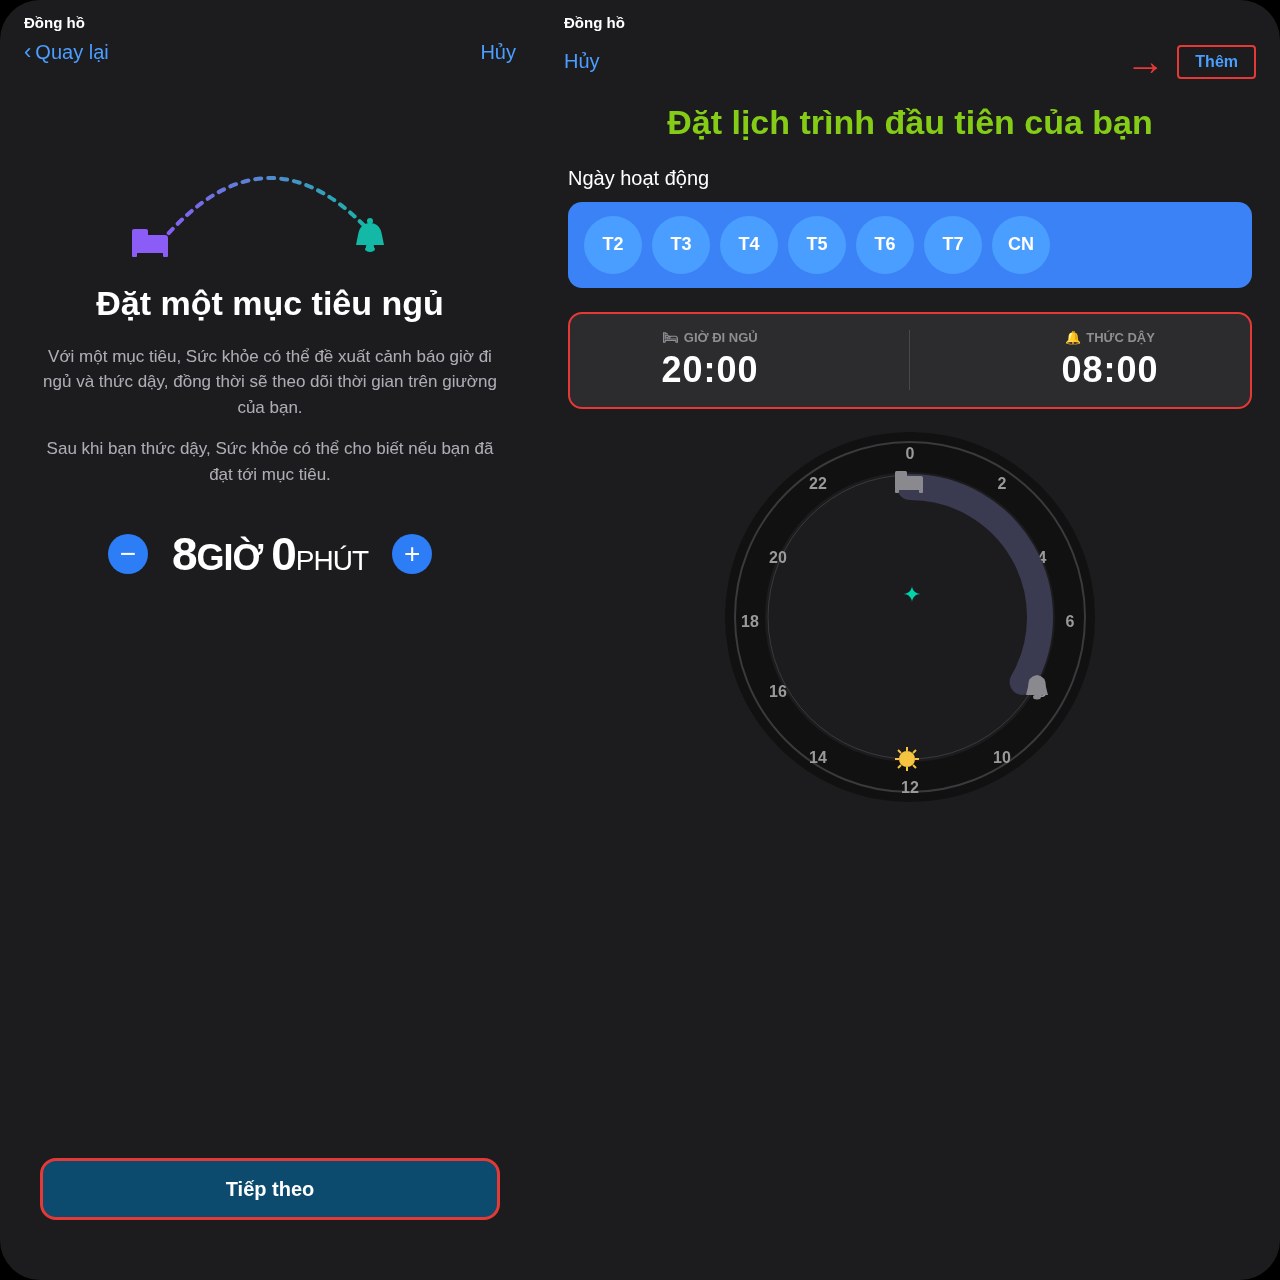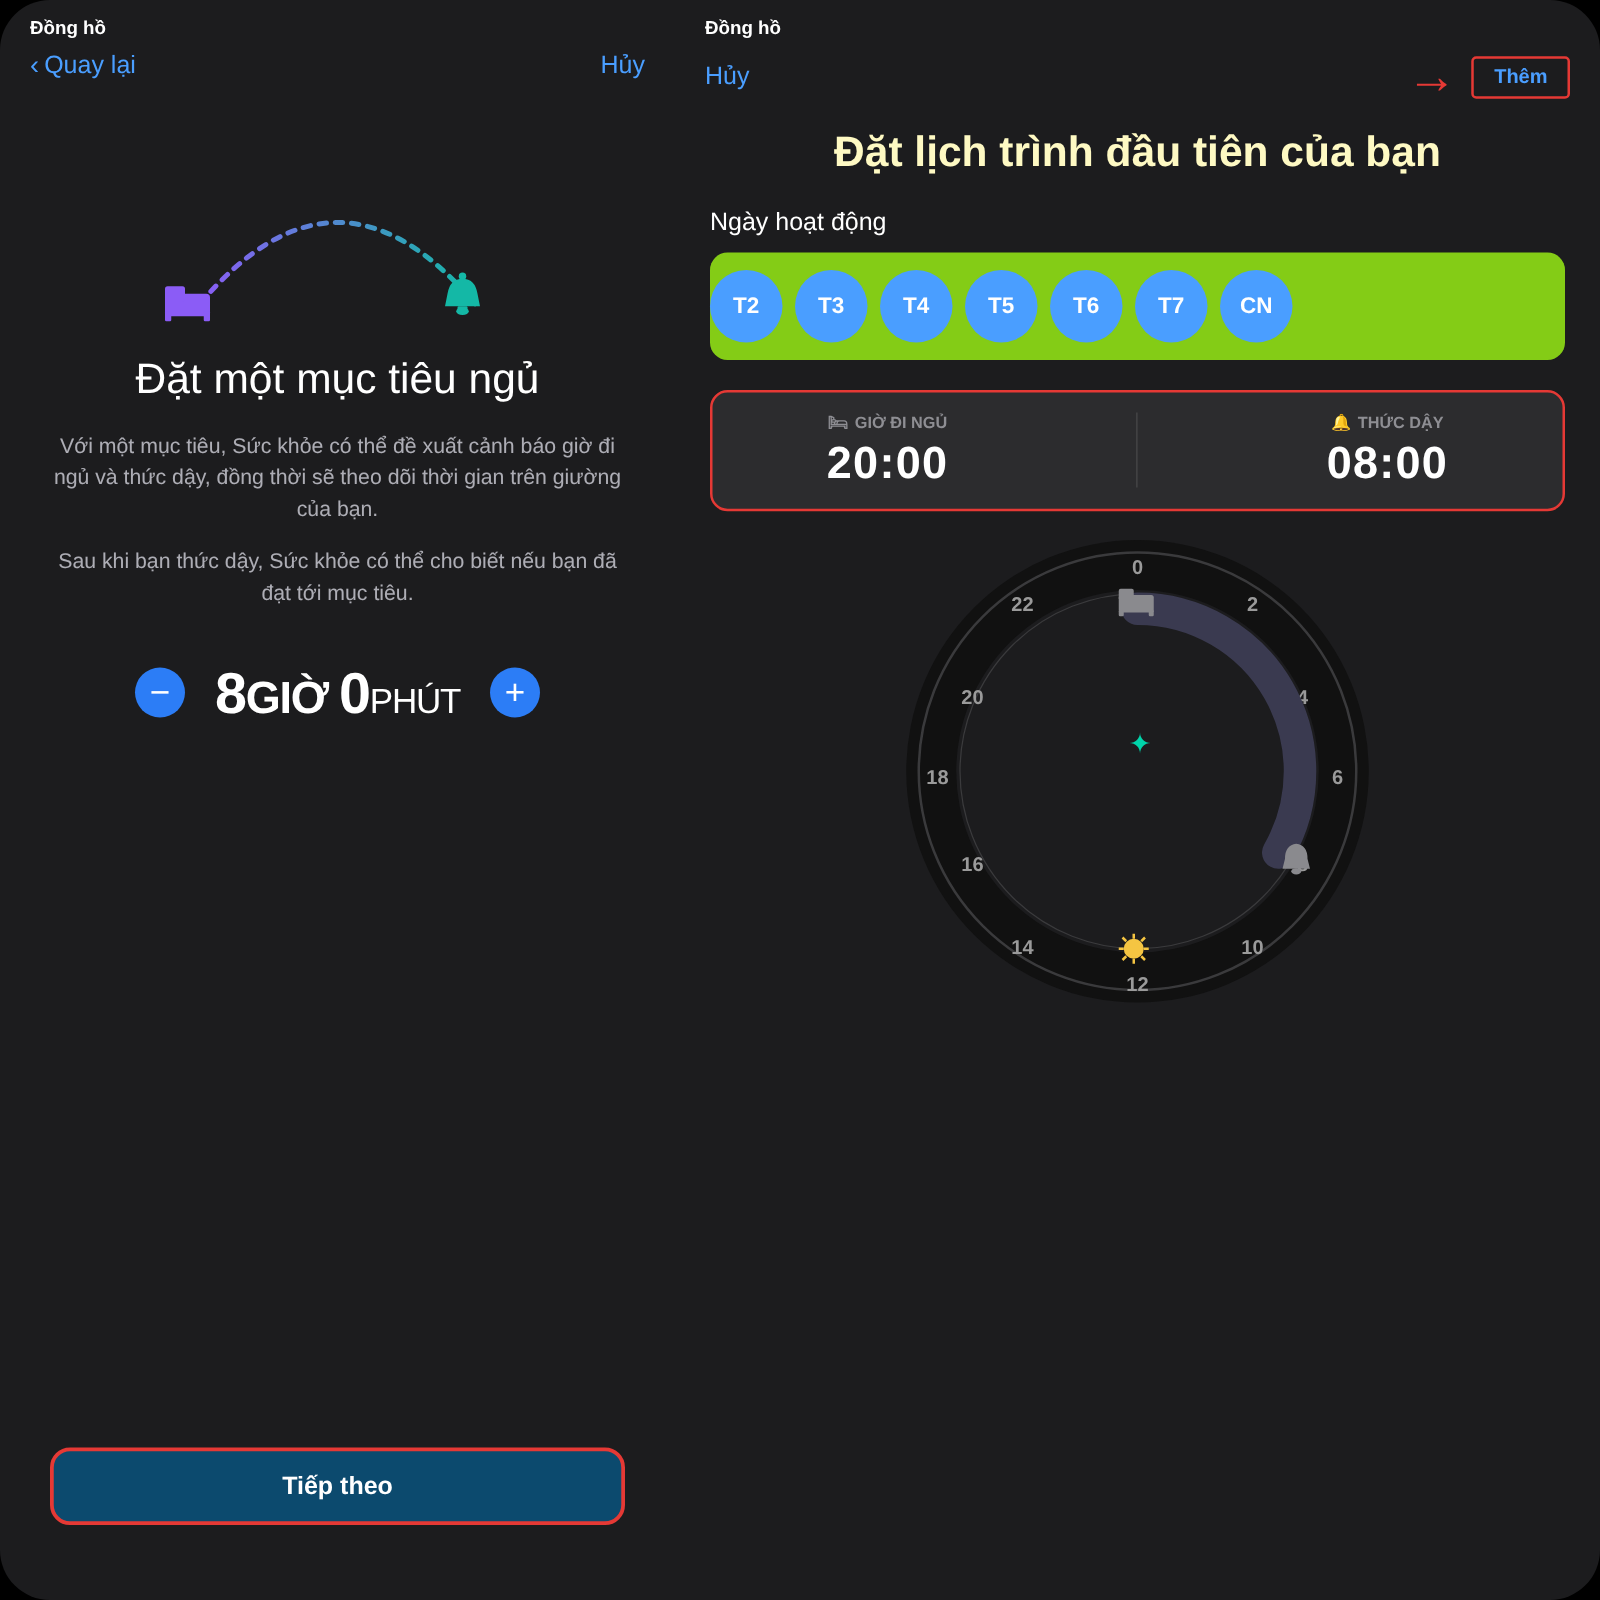--- a/index.html
+++ b/index.html
@@ -79,21 +79,21 @@
 
     .arc-svg {
       width: 100%;
       height: 100%;
     }
 
     
     .main-title {
       color: #fff;
       font-size: 34px;
-      font-weight: 400;
+      font-weight: 700;
       text-align: center;
       padding: 10px 40px 0;
       line-height: 1.2;
     }
 
     .description-text {
       color: #ebebf5;
       font-size: 17px;
       line-height: 1.5;
       text-align: center;
@@ -214,39 +214,39 @@
       border-radius: 4px;
       cursor: pointer;
     }
 
     .right-content {
       padding: 10px 28px;
       width: 100%;
     }
 
     .schedule-title {
-      color: #fef9c3;
+      color: #84cc16;
       font-size: 34px;
       font-weight: 700;
       text-align: center;
       line-height: 1.2;
       margin-bottom: 24px;
     }
 
     .section-label {
       color: #fff;
       font-size: 20px;
       font-weight: 400;
       margin-bottom: 12px;
     }
 
     .days-row {
-      background: #84cc16;
+      background: #3b82f6;
       border-radius: 14px;
-      padding: 14px 0;
+      padding: 14px 16px;
       display: flex;
       gap: 10px;
       margin-bottom: 24px;
     }
 
     .day-circle {
       width: 58px;
       height: 58px;
       border-radius: 50%;
       background: #4a9eff;

